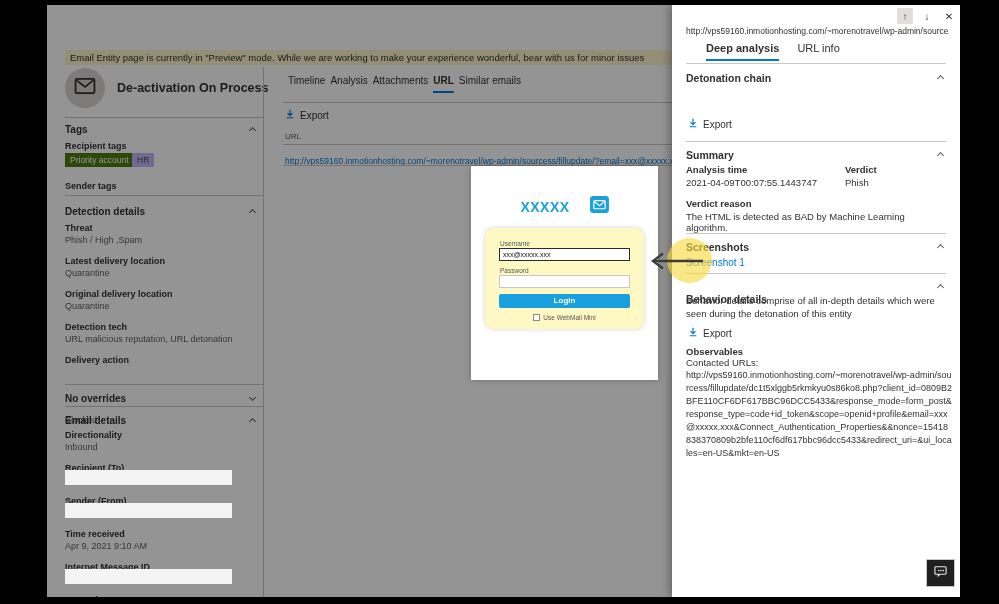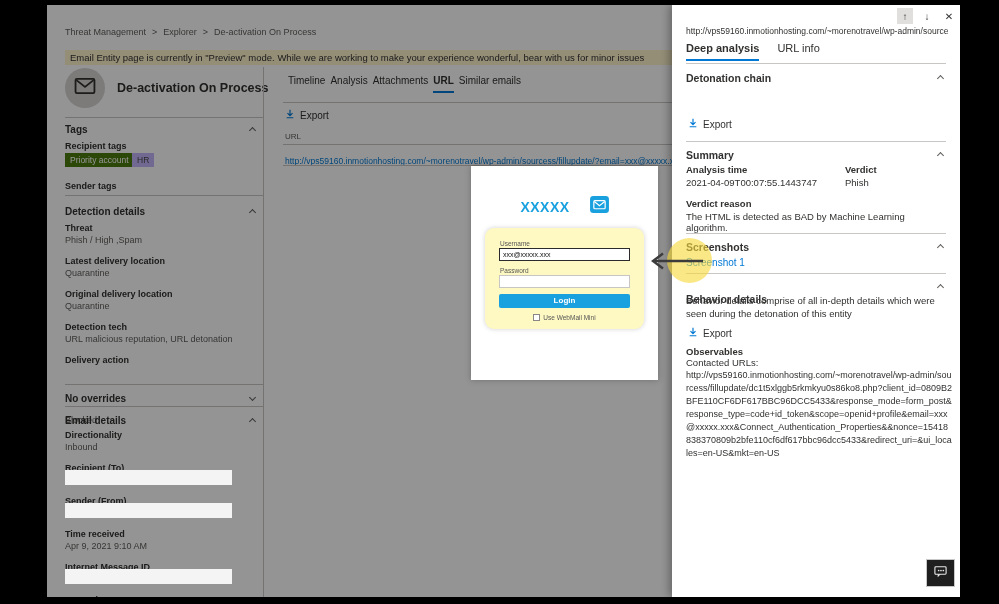--- a/index.html
+++ b/index.html
@@ -46,21 +46,21 @@
   .colhead { font-size:8px; color:#605e5c; }
   .link { color:#0078d4; }
 
   
   .panel { position:absolute; left:672px; top:5px; width:288px; height:592px;
            background:#ffffff; z-index:35; box-shadow:-3px 0 8px rgba(0,0,0,0.3); }
   .navicon { width:16px; height:16px; display:flex; align-items:center; justify-content:center;
              font-size:10px; color:#323130; }
   .navicon.sel { background:#e1dfdd; }
   .p-url { font-size:8.5px; color:#323130; white-space:nowrap; overflow:hidden; width:262px; }
-  .p-tabs { display:flex; gap:18px; font-size:11px; color:#323130; }
+  .p-tabs { display:flex; gap:18px; font-size:11px; color:#323130;margin-left:20px; }
   .p-tab { padding-bottom:5px; }
   .p-tab.active { font-weight:bold; border-bottom:2px solid #0078d4; }
   .p-sec { font-size:10.5px; font-weight:bold; color:#323130; }
   .p-para { font-size:9.5px; color:#323130; line-height:1.35; width:258px; }
   .p-lbl { font-size:9.5px; font-weight:bold; color:#323130; }
   .p-val { font-size:9.5px; color:#323130; }
   .p-urlblock { font-size:9px; color:#323130; line-height:1.45; width:266px;
                 word-break:break-all; }
 
   
@@ -90,23 +90,20 @@
               background:#1f1f1f; border:1px solid #c8c8c8; z-index:60;
               display:flex; align-items:center; justify-content:center; }
 </style>
 </head>
 <body>
 
 <div class="stage">
 
   <div class="main-ui">
 
-    <div class="abs crumb" style="left:18px; top:22px;">
-      <span>Threat Management</span><span class="sep">&gt;</span><span>Explorer</span><span class="sep">&gt;</span><span>De-activation On Process</span>
-    </div>
 
     <div class="abs banner" style="left:18px; top:45px; width:875px;">Email Entity page is currently in "Preview" mode. While we are working to make your experience wonderful, bear with us for minor issues</div>
 
     <div class="abs avatar" style="left:18px; top:63px;">
       <span>
         <svg width="22" height="18" viewBox="0 0 24 20">
             <rect x="1.5" y="2" width="21" height="16" rx="1.5" fill="none" stroke="#323130" stroke-width="2"></rect>
             <path d="M2.5 3.5 L12 11 L21.5 3.5" fill="none" stroke="#323130" stroke-width="2"></path>
           </svg>
       </span>

